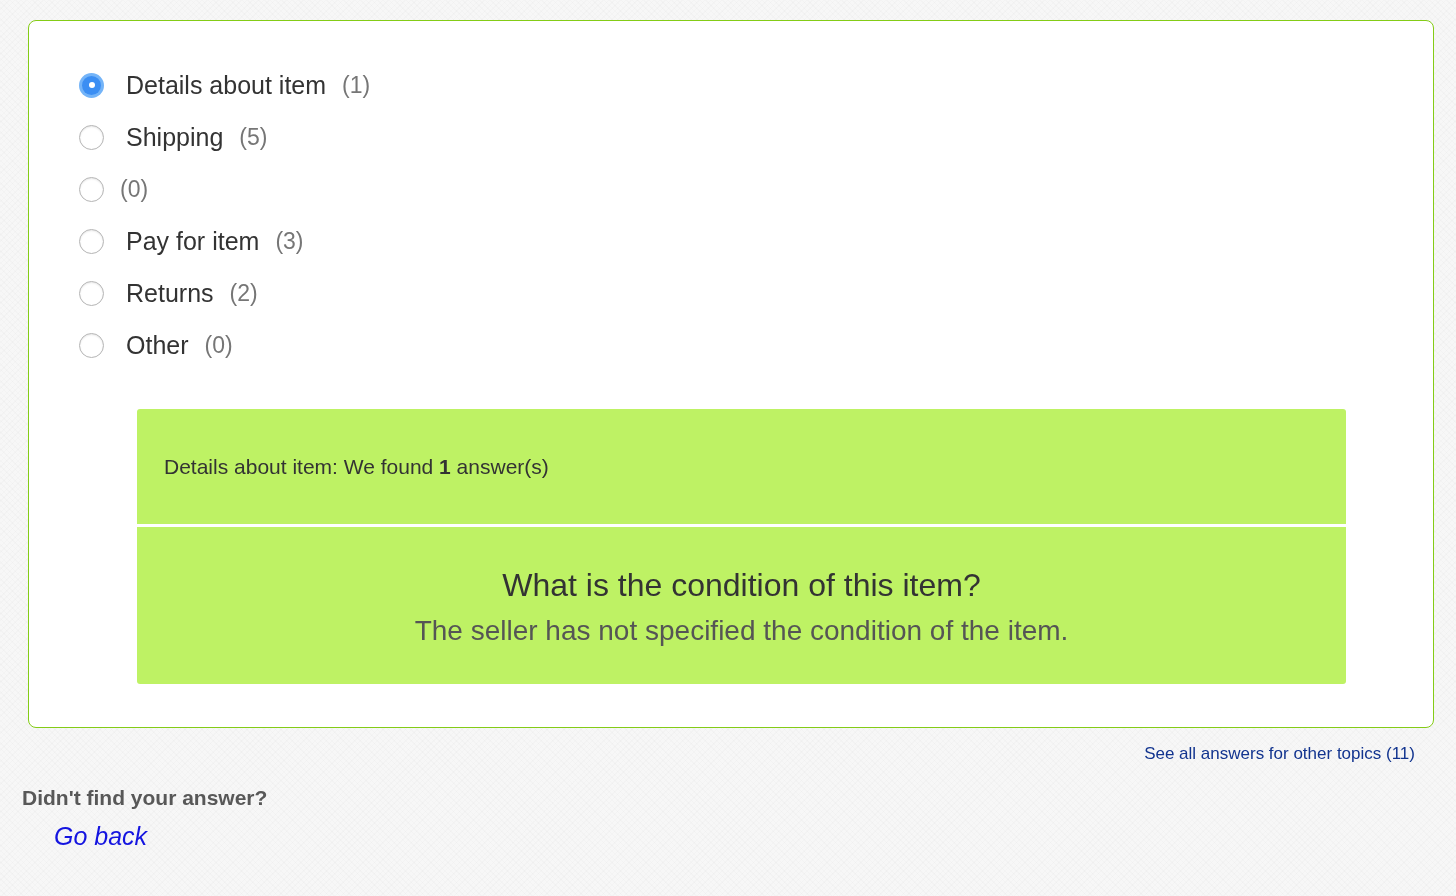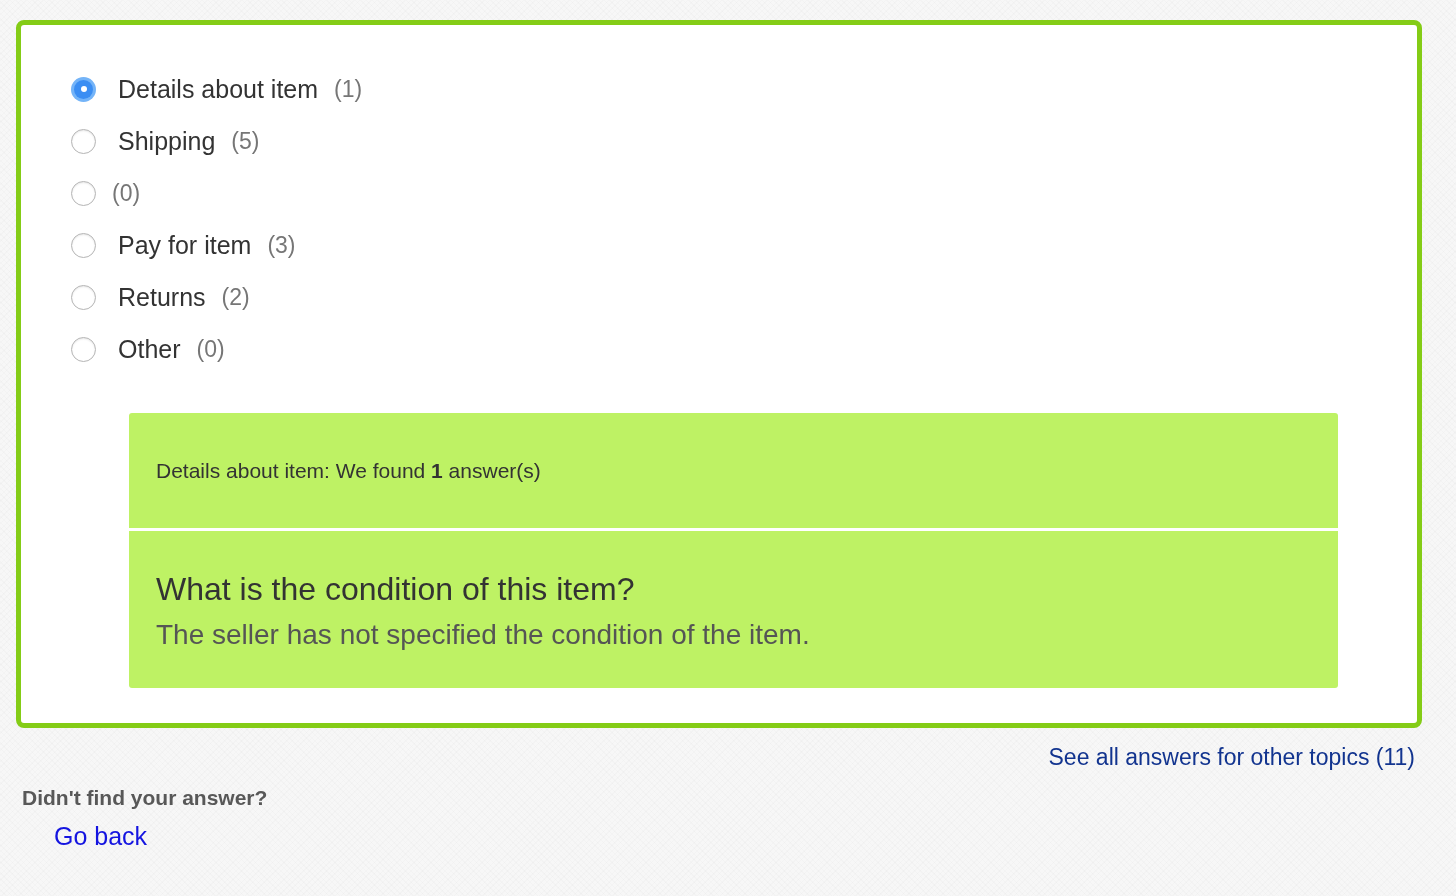--- a/index.html
+++ b/index.html
@@ -14,28 +14,29 @@
     background-color: #f7f7f7;
     background-image:
       repeating-linear-gradient(45deg, rgba(0,0,0,0.014) 0 1px, rgba(0,0,0,0) 1px 4px),
       repeating-linear-gradient(-45deg, rgba(0,0,0,0.014) 0 1px, rgba(0,0,0,0) 1px 4px);
     -webkit-font-smoothing: antialiased;
   }
 
   
   .card {
     position: absolute;
-    left: 16px;
+    left: 28px;
     top: 20px;
     width: 1406px;
     height: 708px;
     box-sizing: border-box;
     background: #ffffff;
-    border: 5px solid #84cc16;
+    border: 1px solid #84cc16;
     border-radius: 8px;
+    text-align: center;
   }
 
   
   .topic-list {
     position: absolute;
     left: 50px;
     top: 38px;
     margin: 0;
     padding: 0;
     list-style: none;
@@ -143,21 +144,21 @@
     color: #555555;
     line-height: 1.25;
     margin: 0;
   }
 
   
   .see-all-link {
     position: absolute;
     right: 41px;
     top: 744px;
-    font-size: 23px;
+    font-size: 17px;
     color: #12348f;
     text-decoration: none;
     white-space: nowrap;
   }
 
   
   .bottom {
     position: absolute;
     left: 22px;
     top: 770px;
@@ -187,20 +188,21 @@
     box-shadow: 0 1px 1px rgba(0,0,0,0.12);
     cursor: pointer;
     white-space: nowrap;
   }
   .go-back-link {
     margin-left: 32px;
     font-size: 25px;
     color: #1414e0;
     text-decoration: none;
     white-space: nowrap;
+    font-style: italic;
   }
 </style>
 </head>
 <body>
 
 <div class="card">
 
   <ul class="topic-list">
 
     <li class="topic-row">

